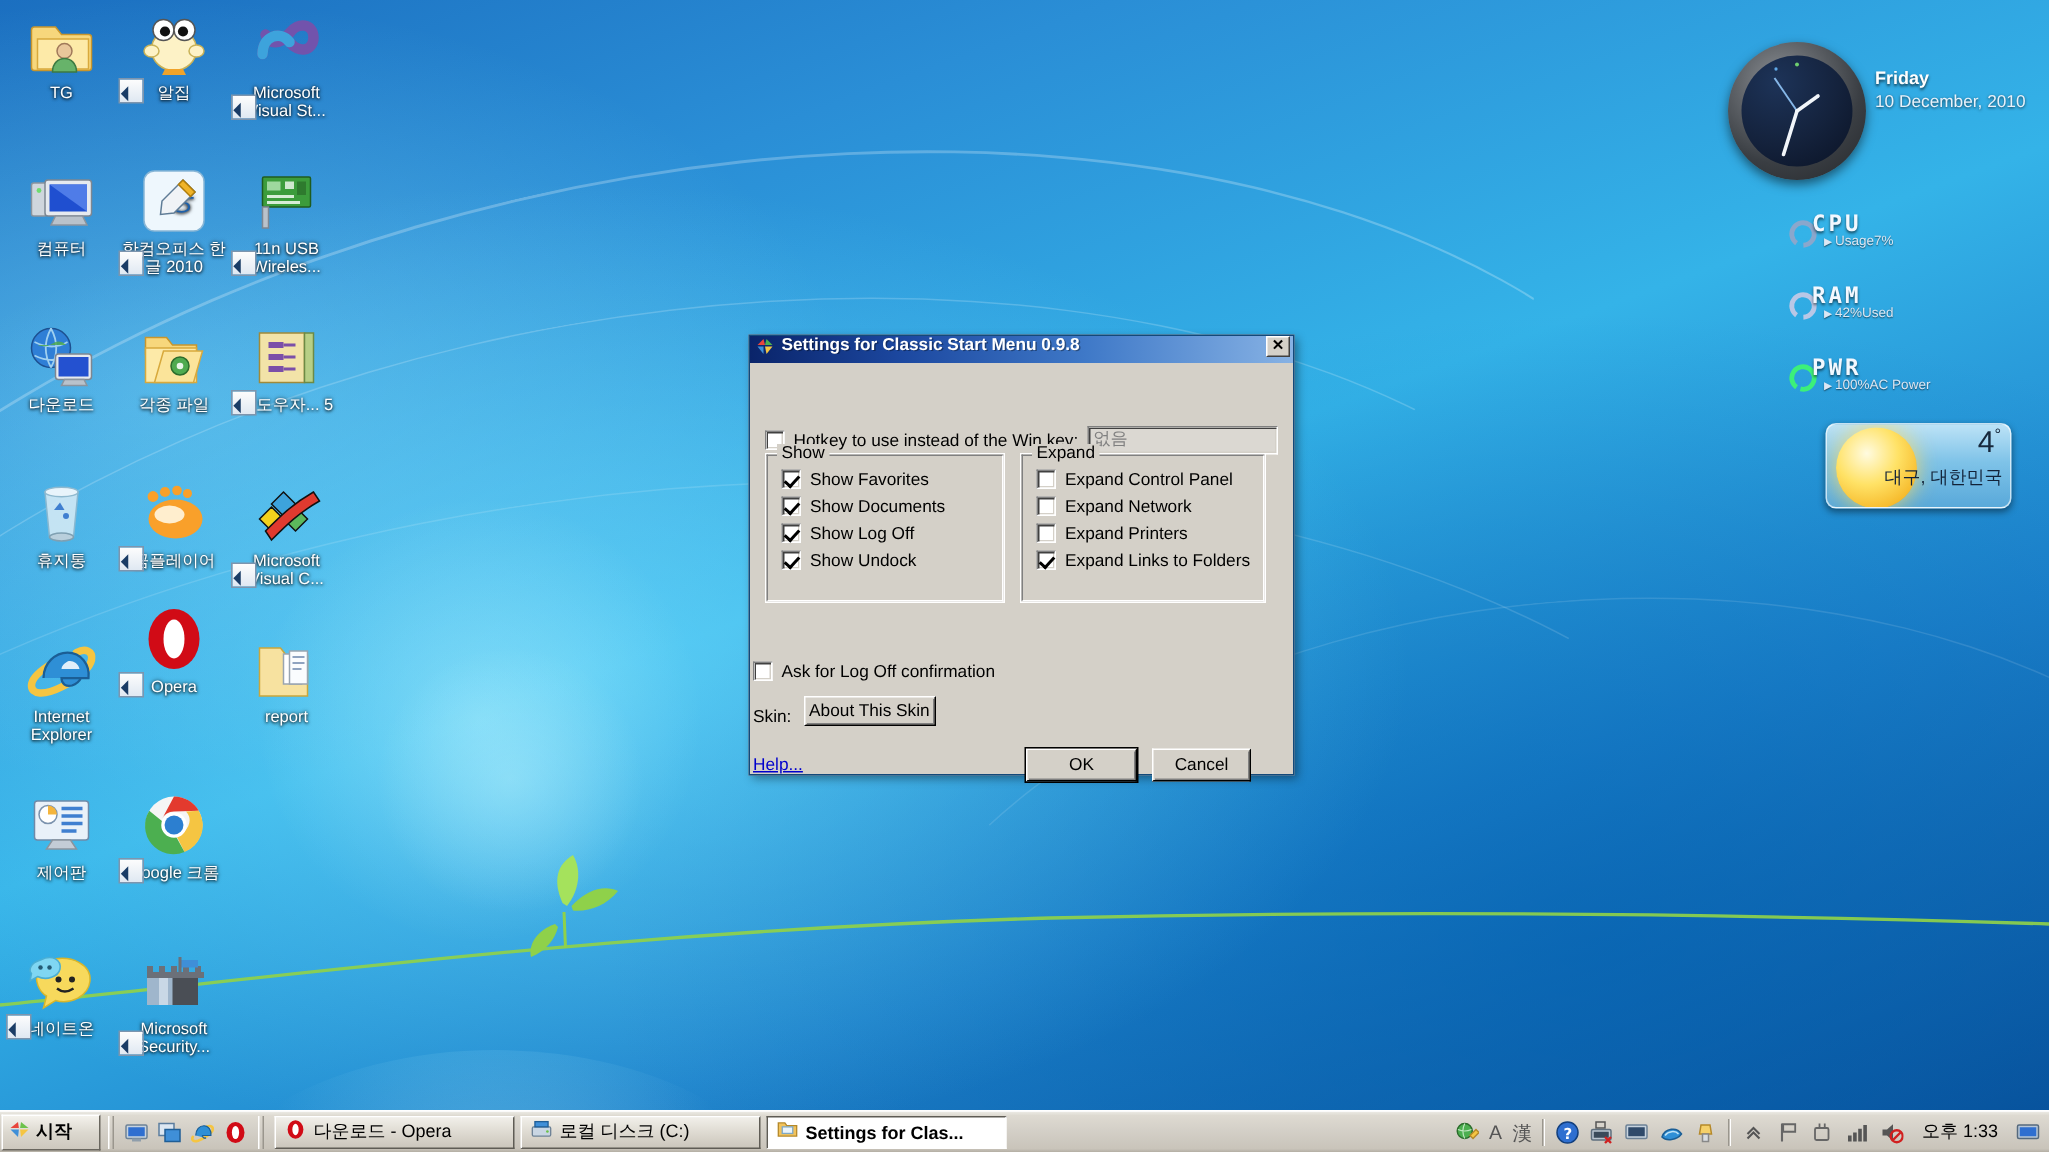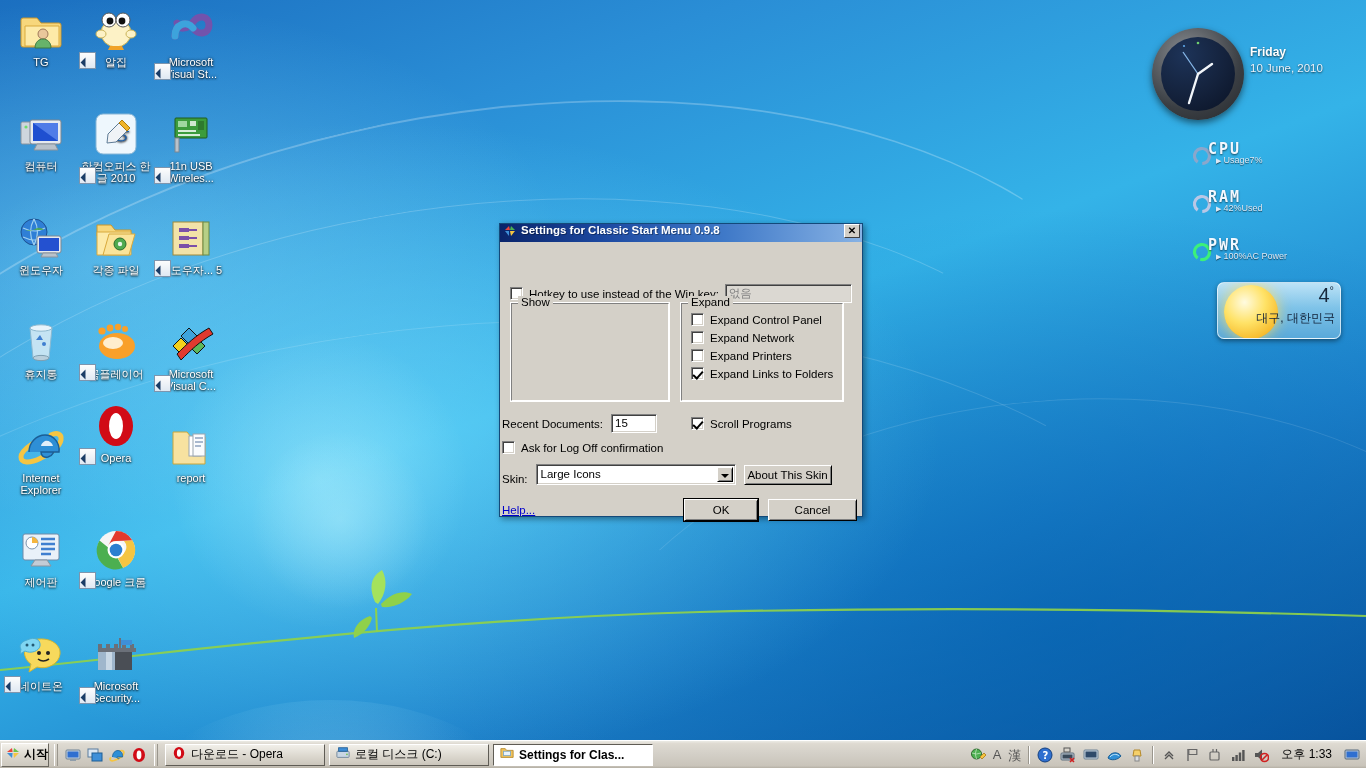--- a/index.html
+++ b/index.html
@@ -232,21 +232,21 @@
 
   
   #taskbar {
     position: absolute; left: 0; top: 740px; width: 1366px; height: 28px;
     background: linear-gradient(#ecebe5 0%, #dedad1 10%, #d4d0c8 45%, #c9c4ba 92%, #b4afa4 100%);
     border-top: 1px solid #fff;
     display: flex; align-items: center;
     font-size: 12px;
   }
   #start-button {
-    margin: 1px 2px 1px 1px; height: 24px; padding: 0 0 0 3px;
+    margin: 1px 2px 1px 1px; height: 24px; padding: 0 18px 0 3px;
     display: flex; align-items: center; gap: 3px;
     background: linear-gradient(#f4f2ec, #dcd8cf 50%, #cdc8be 100%);
     border: 1px solid; border-color: #fff #6a675f #6a675f #fff;
     font-weight: bold; font-size: 12px; cursor: pointer;
   }
   .tb-sep { width: 4px; height: 22px; border-left: 1px solid #fff; border-right: 1px solid #9a968d; margin: 0 3px; }
   #quicklaunch { display: flex; align-items: center; gap: 6px; padding: 0 4px; }
   #quicklaunch .ql { width: 16px; height: 16px; cursor: pointer; position: relative; }
   #tasks { display: flex; align-items: center; gap: 4px; padding-left: 4px; flex: 1 1 auto; }
   .taskbtn {
@@ -376,21 +376,21 @@
       <span class="glyph">
         <svg width="48" height="48" viewBox="0 0 48 48">
           <circle cx="17" cy="18" r="13" fill="#2f7fd6" stroke="#1d5090"></circle>
           <path d="M6 14 q12 6 22 0 M6 23 q12 6 22 0 M17 5 q-7 13 0 26 M17 5 q7 13 0 26" stroke="#9fd0f0" fill="none" stroke-width="1.2"></path>
           <path d="M8 16 q6 2 10 -1 q5 -3 9 1" fill="#4faa4f" opacity=".85"></path>
           <rect x="20" y="22" width="24" height="17" rx="2" fill="#e6eaef" stroke="#7d8792"></rect>
           <rect x="22" y="24" width="20" height="13" fill="#2451d0"></rect>
           <path d="M26 39 h13 l2 4 H24z" fill="#b9c2cb" stroke="#8a949e"></path>
         </svg>
       </span>
-      <span class="cap">윈도우자</span>
+      <span class="cap">다운로드</span>
     </div>
 
     <div class="dicon" style="left:75px;top:208px">
       <span class="glyph">
         <svg width="48" height="48" viewBox="0 0 48 48">
           <path d="M5 11 h14 l4 5 h16 v6 H5z" fill="#f7d77c" stroke="#c9962c"></path>
           <path d="M5 18 h34 v23 H5z" fill="#fdeaa8" stroke="#d8a93c"></path>
           <path d="M17 20 h26 l-6 21 H11z" fill="#fbe49a" stroke="#d8a93c"></path>
           <circle cx="28" cy="30" r="6" fill="#4faa4f" stroke="#2c6c2c"></circle>
           <circle cx="28" cy="30" r="2.2" fill="#e8f5e8"></circle>
@@ -549,21 +549,21 @@
           <circle cx="23" cy="9" r="1.1" fill="#5fa8e8"></circle>
           <line x1="37" y1="37" x2="22" y2="15" stroke="#86b7e8" stroke-width="1.3"></line>
           <line x1="37" y1="37" x2="51" y2="27" stroke="#f2f6fa" stroke-width="2.4" stroke-linecap="round"></line>
           <line x1="37" y1="37" x2="28" y2="66" stroke="#f2f6fa" stroke-width="2.4" stroke-linecap="round"></line>
         </svg>
       </div>
     </div>
   </div>
   <div id="clock-date">
     <div class="day">Friday</div>
-    <div class="date">10 June, 2010</div>
+    <div class="date">10 December, 2010</div>
   </div>
 
   <div class="meter" style="top:140px">
     <span class="ring">
       <svg width="20" height="20" viewBox="0 0 20 20">
           <circle cx="10" cy="10" r="7.5" fill="none" stroke="#8aa7cc" stroke-width="3.2" stroke-dasharray="42 8" transform="rotate(125 10 10)"></circle>
         </svg>
     </span>
     <span class="m-name">CPU</span>
     <span class="m-val">Usage7%</span>
@@ -615,20 +615,38 @@
         <span class="cb">
           <span class="box"></span>
           <span class="lbl">Hotkey to use instead of the Win key:</span>
         </span>
         <span class="fld" id="hotkey-field">없음</span>
       </div>
 
       <div class="groupbox" style="left:10px;top:60px;width:160px;height:100px">
         <span class="gb-outline"></span>
         <span class="gb-title">Show</span>
+        <div class="gb-inner">
+          <div class="cb checked">
+            <span class="box"></span>
+            <span class="lbl">Show Favorites</span>
+          </div>
+          <div class="cb checked">
+            <span class="box"></span>
+            <span class="lbl">Show Documents</span>
+          </div>
+          <div class="cb checked">
+            <span class="box"></span>
+            <span class="lbl">Show Log Off</span>
+          </div>
+          <div class="cb checked">
+            <span class="box"></span>
+            <span class="lbl">Show Undock</span>
+          </div>
+        </div>
       </div>
 
       <div class="groupbox" style="left:180px;top:60px;width:164px;height:100px">
         <span class="gb-outline"></span>
         <span class="gb-title">Expand</span>
         <div class="gb-inner">
           <div class="cb">
             <span class="box"></span>
             <span class="lbl">Expand Control Panel</span>
           </div>
@@ -640,48 +658,36 @@
             <span class="box"></span>
             <span class="lbl">Expand Printers</span>
           </div>
           <div class="cb checked">
             <span class="box"></span>
             <span class="lbl">Expand Links to Folders</span>
           </div>
         </div>
       </div>
 
-      <div style="position:absolute;left:2px;top:172px;display:flex;align-items:center">
-        <span>Recent Documents:</span>
-        <span class="fld" style="width:46px;margin-left:8px">15</span>
-        <span class="cb checked" style="margin-left:34px">
-          <span class="box"></span>
-          <span class="lbl">Scroll Programs</span>
-        </span>
-      </div>
 
       <div style="position:absolute;left:2px;top:199px">
         <span class="cb">
           <span class="box"></span>
           <span class="lbl">Ask for Log Off confirmation</span>
         </span>
       </div>
 
       <div style="position:absolute;left:2px;top:222px;display:flex;align-items:flex-end">
         <span>Skin:</span>
-        <span id="skin-select" style="margin-left:8px">
-          <span>Large Icons</span>
-          <span class="arrowbtn"></span>
-        </span>
         <span class="pushbtn" id="btn-about" style="margin-left:8px;width:88px;height:20px;line-height:18px">About This Skin</span>
       </div>
 
       <a id="help-link" style="position:absolute;left:2px;top:262px">Help...</a>
       <span class="pushbtn" id="ok-btn" style="position:absolute;left:184px;top:257px;width:74px;height:22px;line-height:20px">OK</span>
-      <span class="pushbtn" style="position:absolute;left:268px;top:257px;width:89px;height:22px;line-height:20px">Cancel</span>
+      <span class="pushbtn" style="position:absolute;left:268px;top:257px;width:66px;height:22px;line-height:20px">Cancel</span>
     </div>
   </div>
 </div>
 
 <div id="taskbar">
   <div id="start-button">
     <span>
       <svg width="16" height="16" viewBox="0 0 16 16">
         <path d="M2 7 L7 3 L7.6 7z" fill="#e8453c"></path>
         <path d="M8.4 7 L9 3 L14 7z" fill="#6dc24b"></path>

